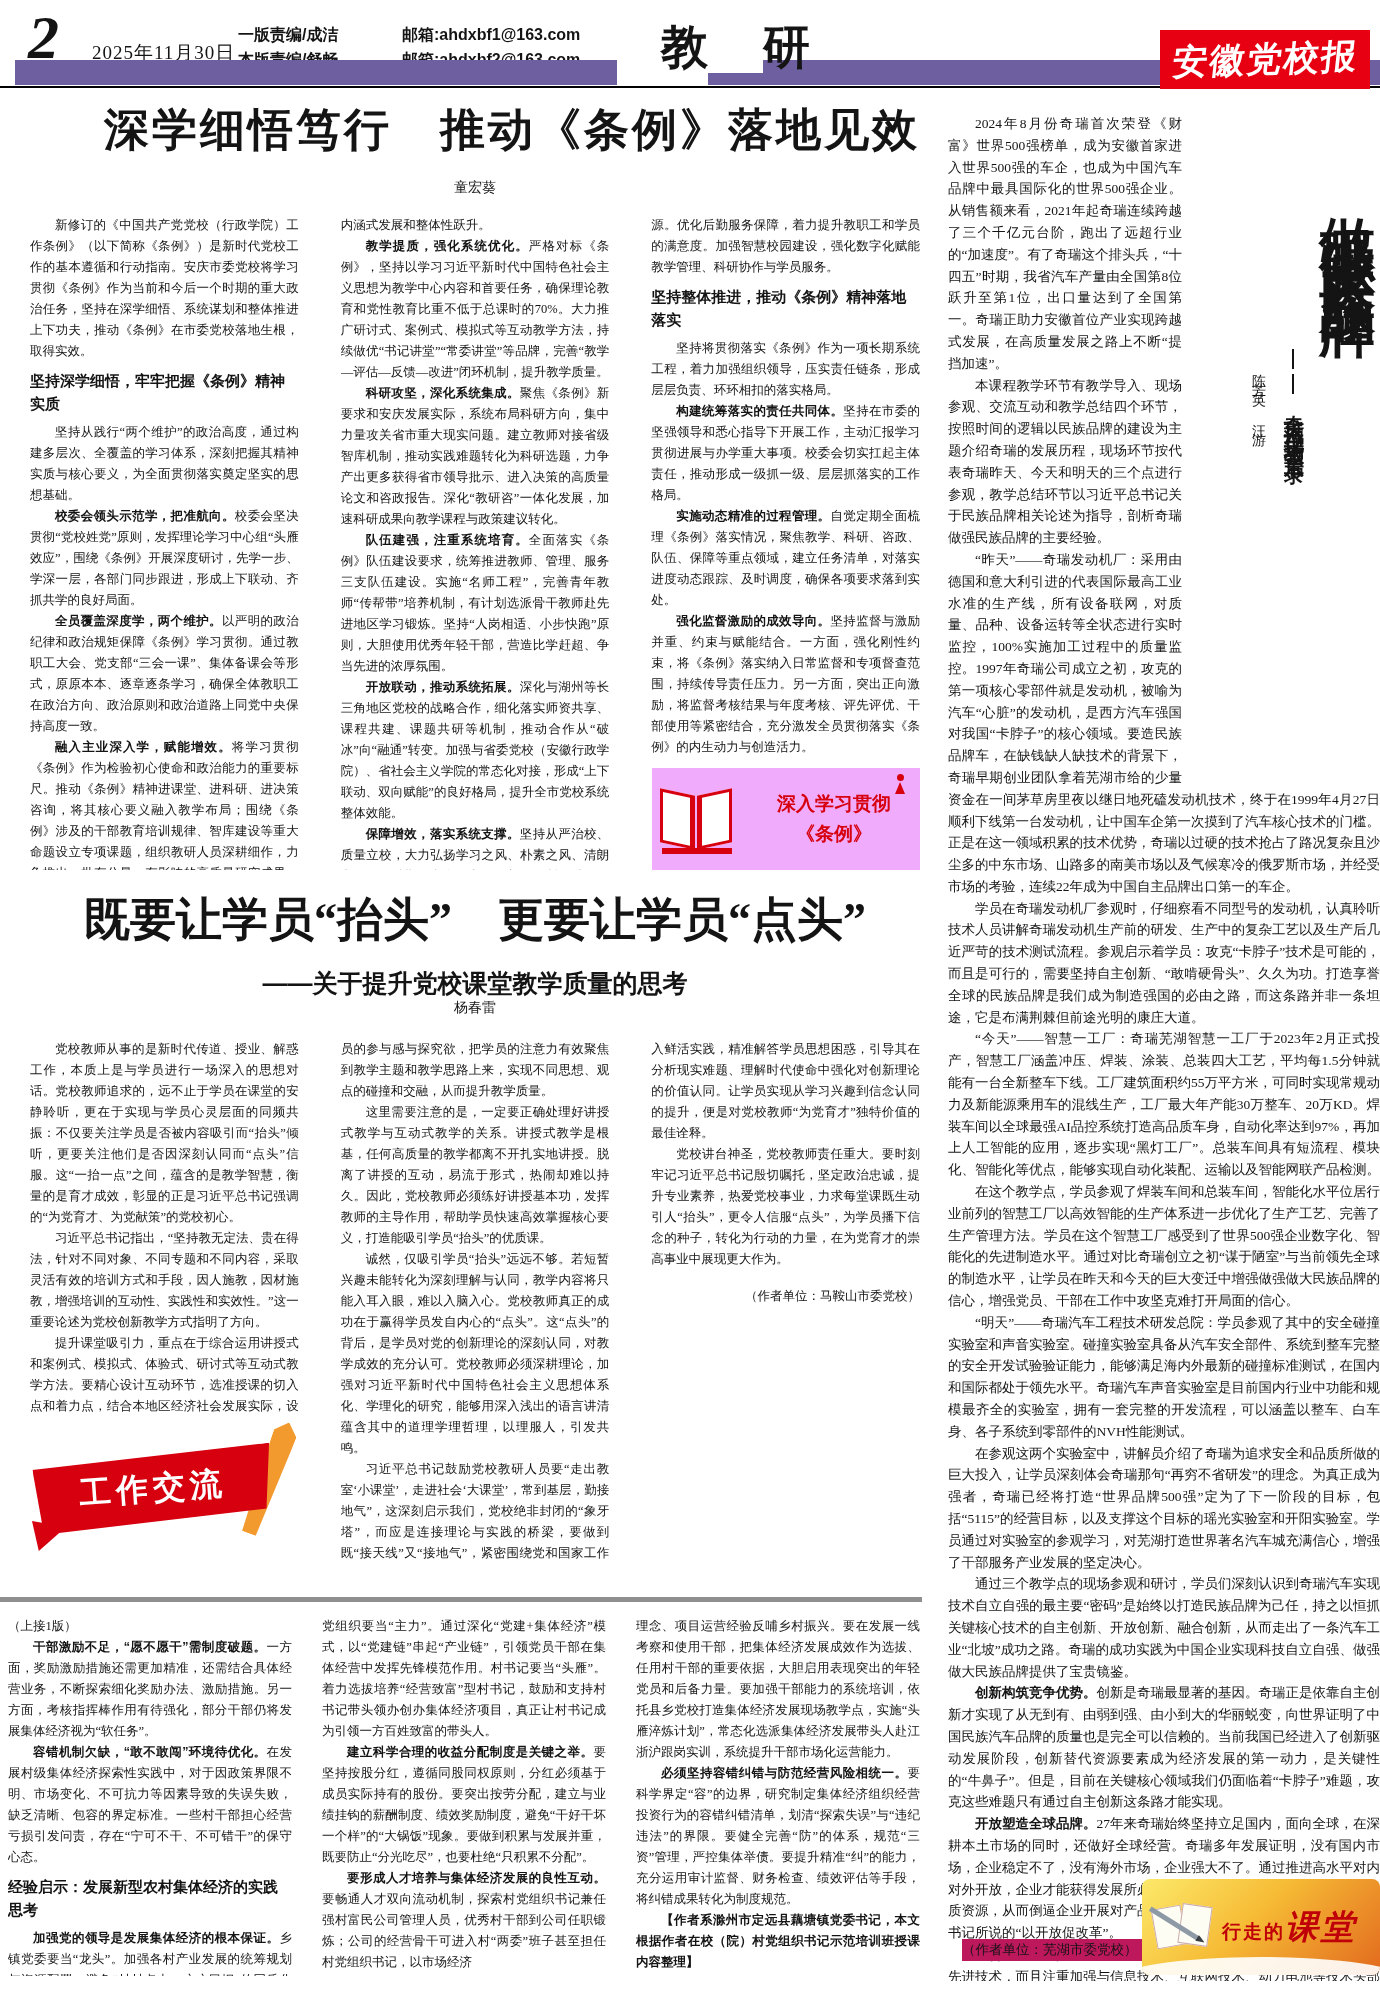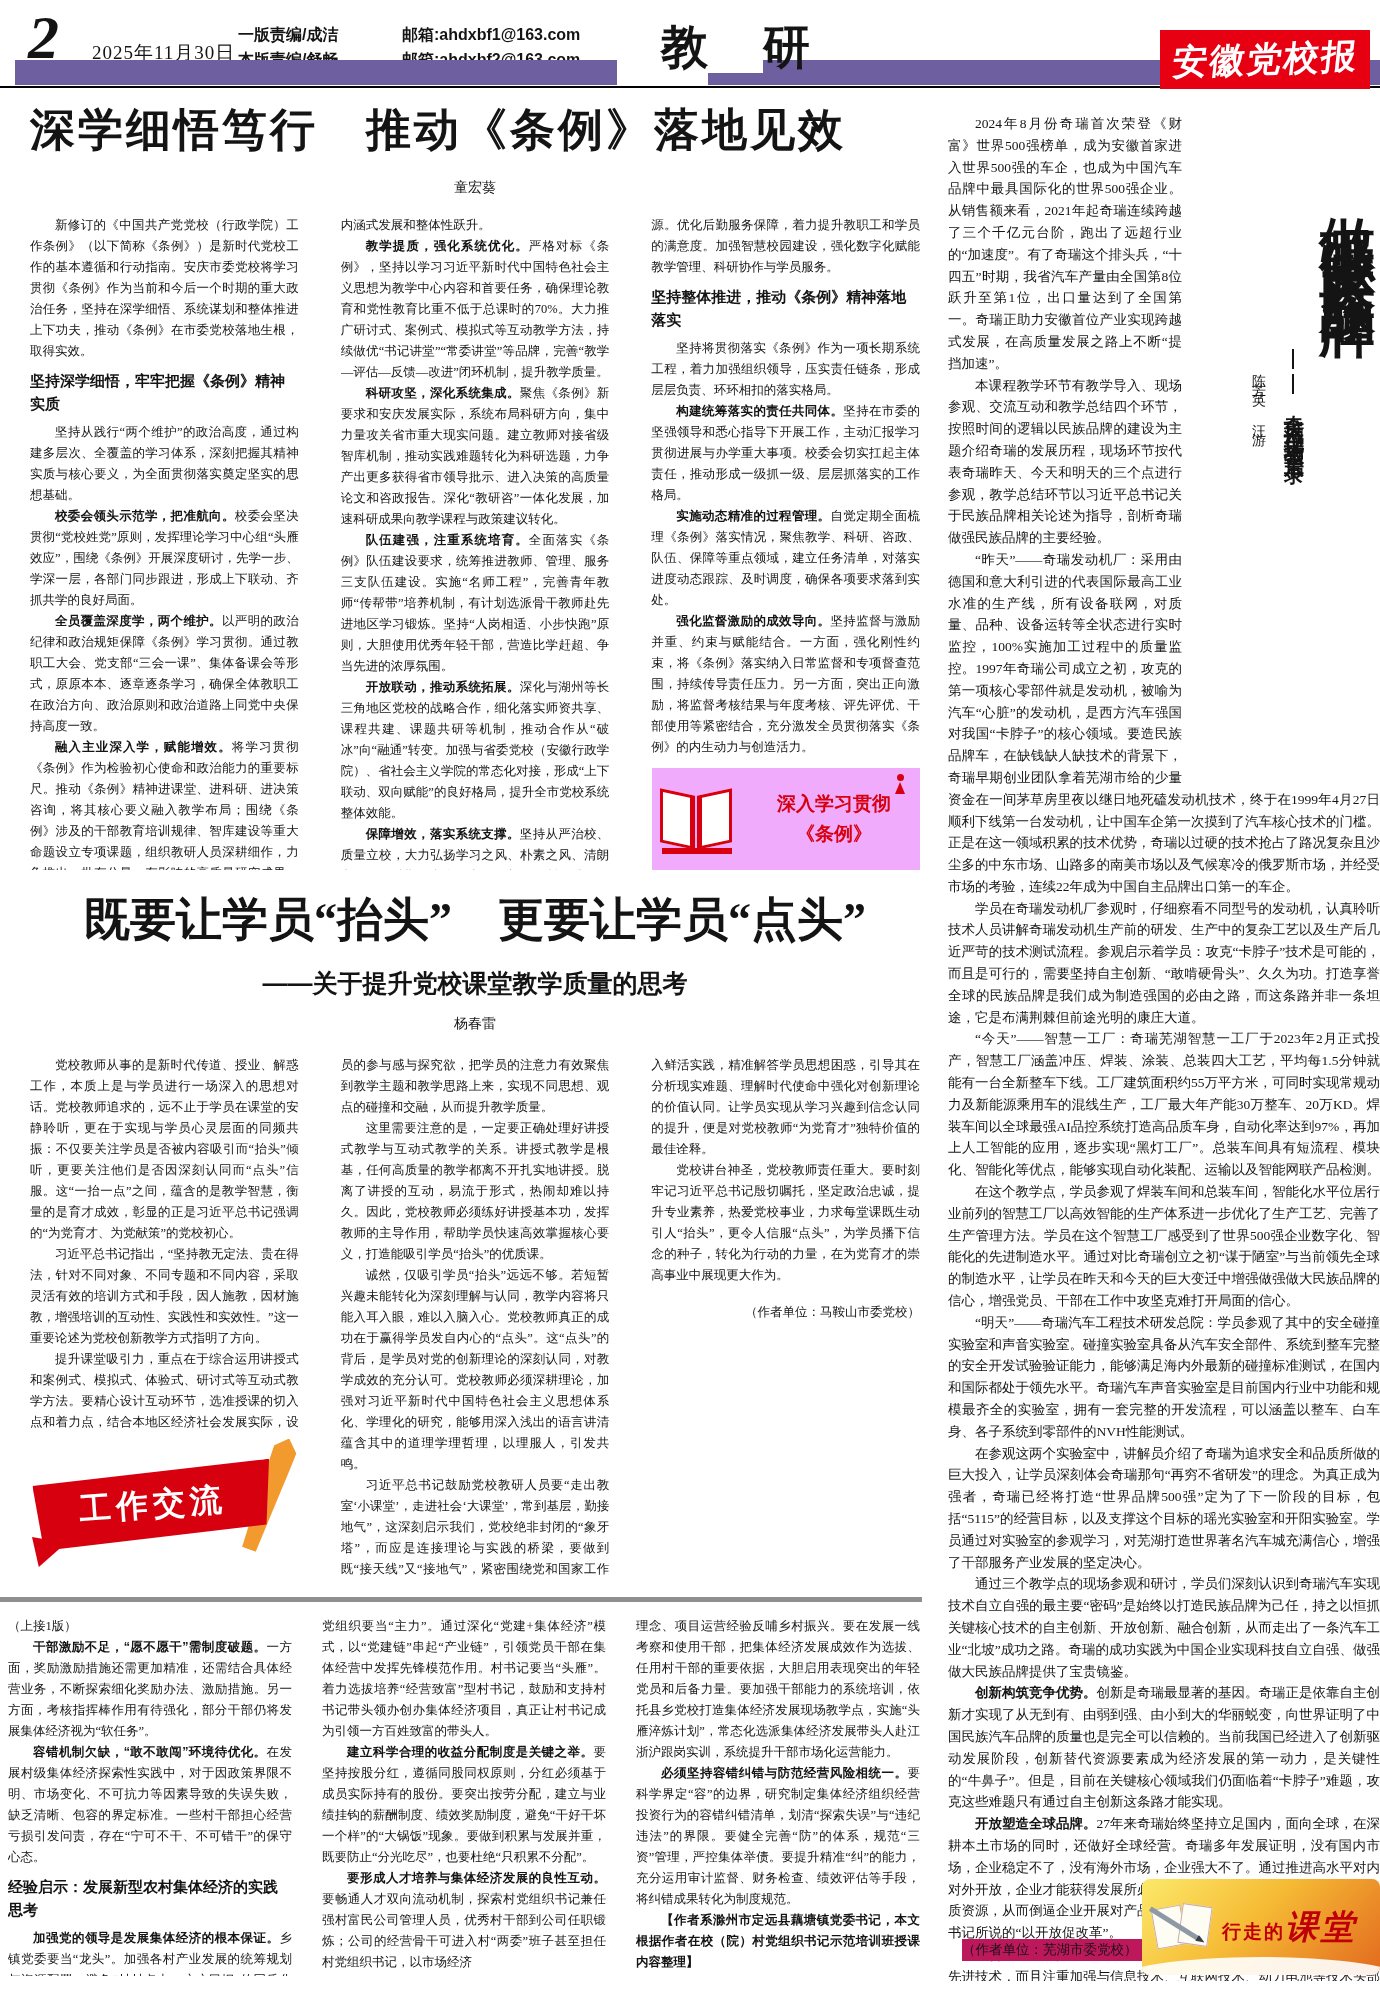--- a/index.html
+++ b/index.html
@@ -30,39 +30,39 @@
   .para.cont{text-indent:0;}
   .para.subhead{font-family:"Liberation Sans",sans-serif;font-weight:700;font-size:15px;line-height:23px;margin:7px 0;text-align:left;text-indent:0;}
   .para.attr{text-align:right;margin-top:16px;}
   .para.attr2{font-family:"Liberation Sans",sans-serif;font-weight:700;text-indent:2em;}
   .lead{font-family:"Liberation Sans",sans-serif;font-weight:700;}
   .body-flex{display:flex;gap:42px;}
   .col{width:279px;overflow:hidden;position:relative;}
   .byline{text-align:center;font-size:14px;}
   
   .a1{position:absolute;left:30px;top:95px;width:890px;}
-  .a1-headline{font-family:"Liberation Sans",sans-serif;font-weight:900;font-size:45px;line-height:70px;text-align:left;letter-spacing:3px;}
+  .a1-headline{font-family:"Liberation Sans",sans-serif;font-weight:900;font-size:45px;line-height:70px;text-align:right;letter-spacing:3px;}
   .a1 .byline{margin-top:14px;}
   .a1 .body-flex{margin-top:18px;height:655px;}
   
   .badge-tiaoli{position:absolute;right:0;bottom:0;width:268px;height:102px;background:#f0abfc;display:flex;align-items:center;gap:10px;padding-left:6px;}
   .tl-book{position:relative;width:80px;height:70px;flex:none;}
   .tl-page{position:absolute;bottom:8px;width:35px;height:54px;background:#fff;border:3px solid var(--red);}
   .tl-page.l{left:2px;transform:skewY(12deg);border-right-width:5px;}
   .tl-page.r{left:39px;transform:skewY(-12deg);border-left-width:5px;}
   .tl-base{position:absolute;bottom:0;left:4px;width:70px;height:6px;background:var(--red);}
   .tl-text{color:var(--red);font-family:"Liberation Sans",sans-serif;font-weight:900;font-size:19px;line-height:30px;text-align:center;flex:1;}
   .tl-figure{position:absolute;right:14px;top:6px;width:12px;height:20px;}
   .tl-figure::before{content:"";position:absolute;top:0;left:3px;width:7px;height:7px;border-radius:50%;background:var(--red);}
   .tl-figure::after{content:"";position:absolute;top:8px;left:1px;width:10px;height:12px;background:var(--red);clip-path:polygon(50% 0,100% 100%,0 100%);}
   
   .a2{position:absolute;left:30px;top:885px;width:890px;}
   .a2-headline{font-family:"Liberation Serif",serif;font-weight:900;font-size:46px;line-height:70px;text-align:center;}
   .a2-subtitle{font-family:"Liberation Sans",sans-serif;font-weight:700;font-size:25px;line-height:32px;text-align:center;margin-top:12px;}
-  .a2 .byline{margin-top:16px;}
+  .a2 .byline{margin-top:0;}
   .a2 .body-flex{margin-top:22px;height:520px;}
   
   .banner-jl{position:absolute;left:0;bottom:0;width:279px;height:142px;background:#fff;}
   .jl-pen{position:absolute;right:28px;top:2px;width:24px;height:118px;background:#f29a2e;transform:rotate(20deg);clip-path:polygon(50% 0,100% 10%,80% 100%,20% 100%,0 10%);}
   .jl-flag{position:absolute;left:4px;top:34px;width:238px;height:76px;background:var(--red);transform:rotate(-4deg);
     clip-path:polygon(0 14%,100% 0,97% 86%,3% 100%);display:flex;align-items:center;justify-content:center;}
   .jl-flag span{color:#fff;font-family:"Liberation Sans",sans-serif;font-weight:900;font-size:32px;letter-spacing:5px;}
   .jl-tail{position:absolute;left:2px;top:104px;width:34px;height:30px;background:var(--red);clip-path:polygon(0 0,100% 20%,20% 100%);}
   
   .a3{position:absolute;left:948px;top:95px;width:432px;height:1886px;overflow:hidden;padding-top:18px;}

